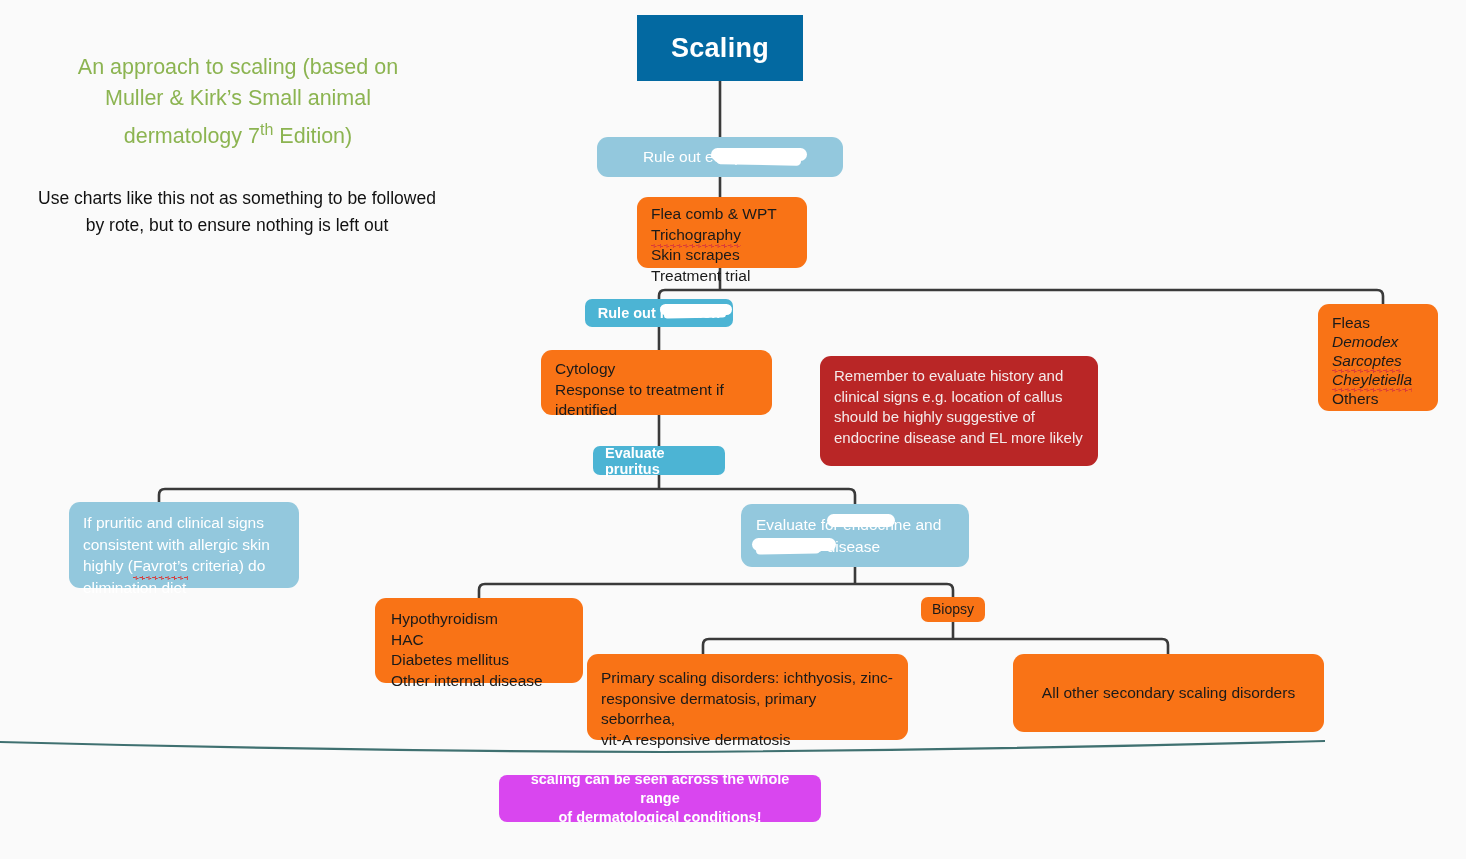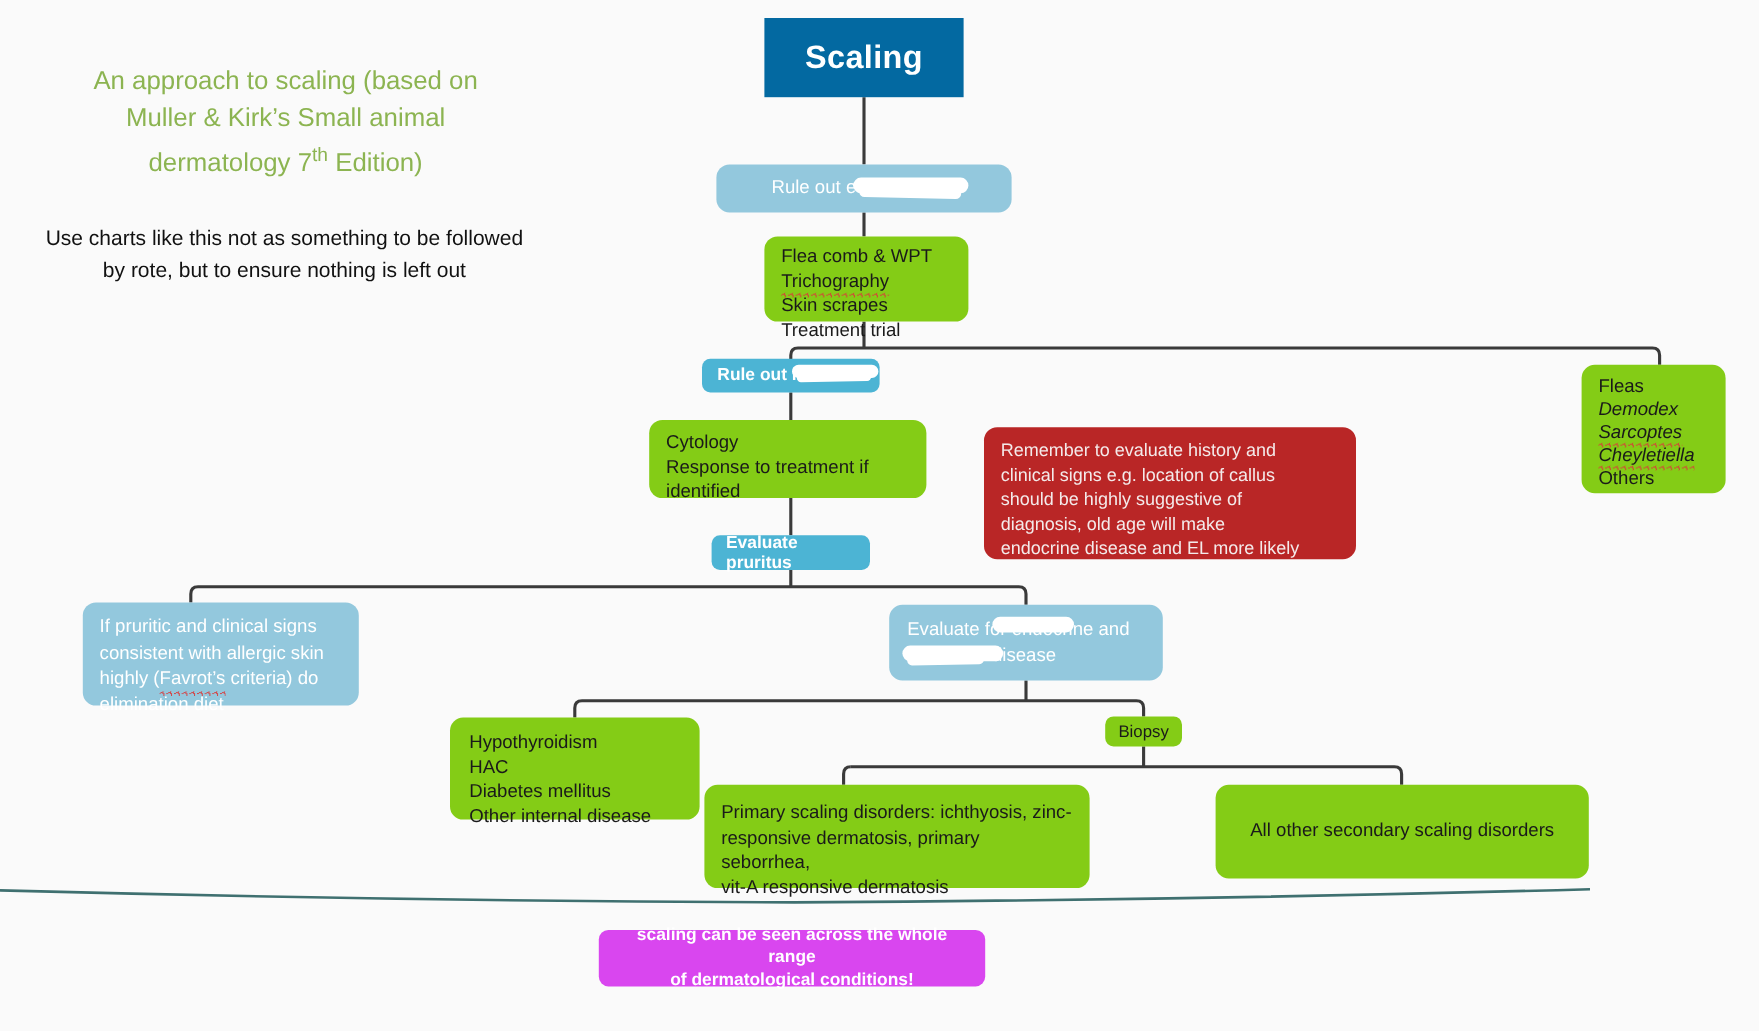--- a/index.html
+++ b/index.html
@@ -103,21 +103,21 @@
   }
   .n-blue.center {
     display: flex;
     align-items: center;
     justify-content: center;
     text-align: center;
   }
 
   
   .n-grey {
-    background: #84cc16;
+    background: #f97316;
     color: #1a1a1a;
     border-radius: 11px;
     font-size: 15.5px;
     line-height: 20.5px;
     padding: 10px 15px;
   }
   .n-grey.center {
     display: flex;
     align-items: center;
     justify-content: center;
@@ -264,25 +264,24 @@
   </div>
 
   <div class="node n-grey" style="left:1318px; top:304px; width:120px; height:107px; padding:9px 14px; line-height:19px;">
     <div>Fleas</div>
     <div class="it">Demodex</div>
     <div class="it"><span class="sq">Sarcoptes</span></div>
     <div class="it"><span class="sq">Cheyletiella</span></div>
     <div>Others</div>
   </div>
 
-  <div class="node n-red" style="left:820px; top:356px; width:310px; height:110px;">
+  <div class="node n-red" style="left:820px; top:356px; width:278px; height:110px;">
     <div>Remember to evaluate history and</div>
     <div>clinical signs e.g. location of callus</div>
     <div>should be highly suggestive of</div>
-    <div>diagnosis, old age will make</div>
     <div>endocrine disease and EL more likely</div>
   </div>
 
   <div class="node n-pill" style="left:593px; top:446px; width:132px; height:29px;">
     <span>Evaluate pruritus</span>
   </div>
 
   <div class="node n-blue" style="left:69px; top:502px; width:230px; height:86px; padding:10px 14px;">
     <div>If pruritic and clinical signs</div>
     <div>consistent with allergic skin</div>

